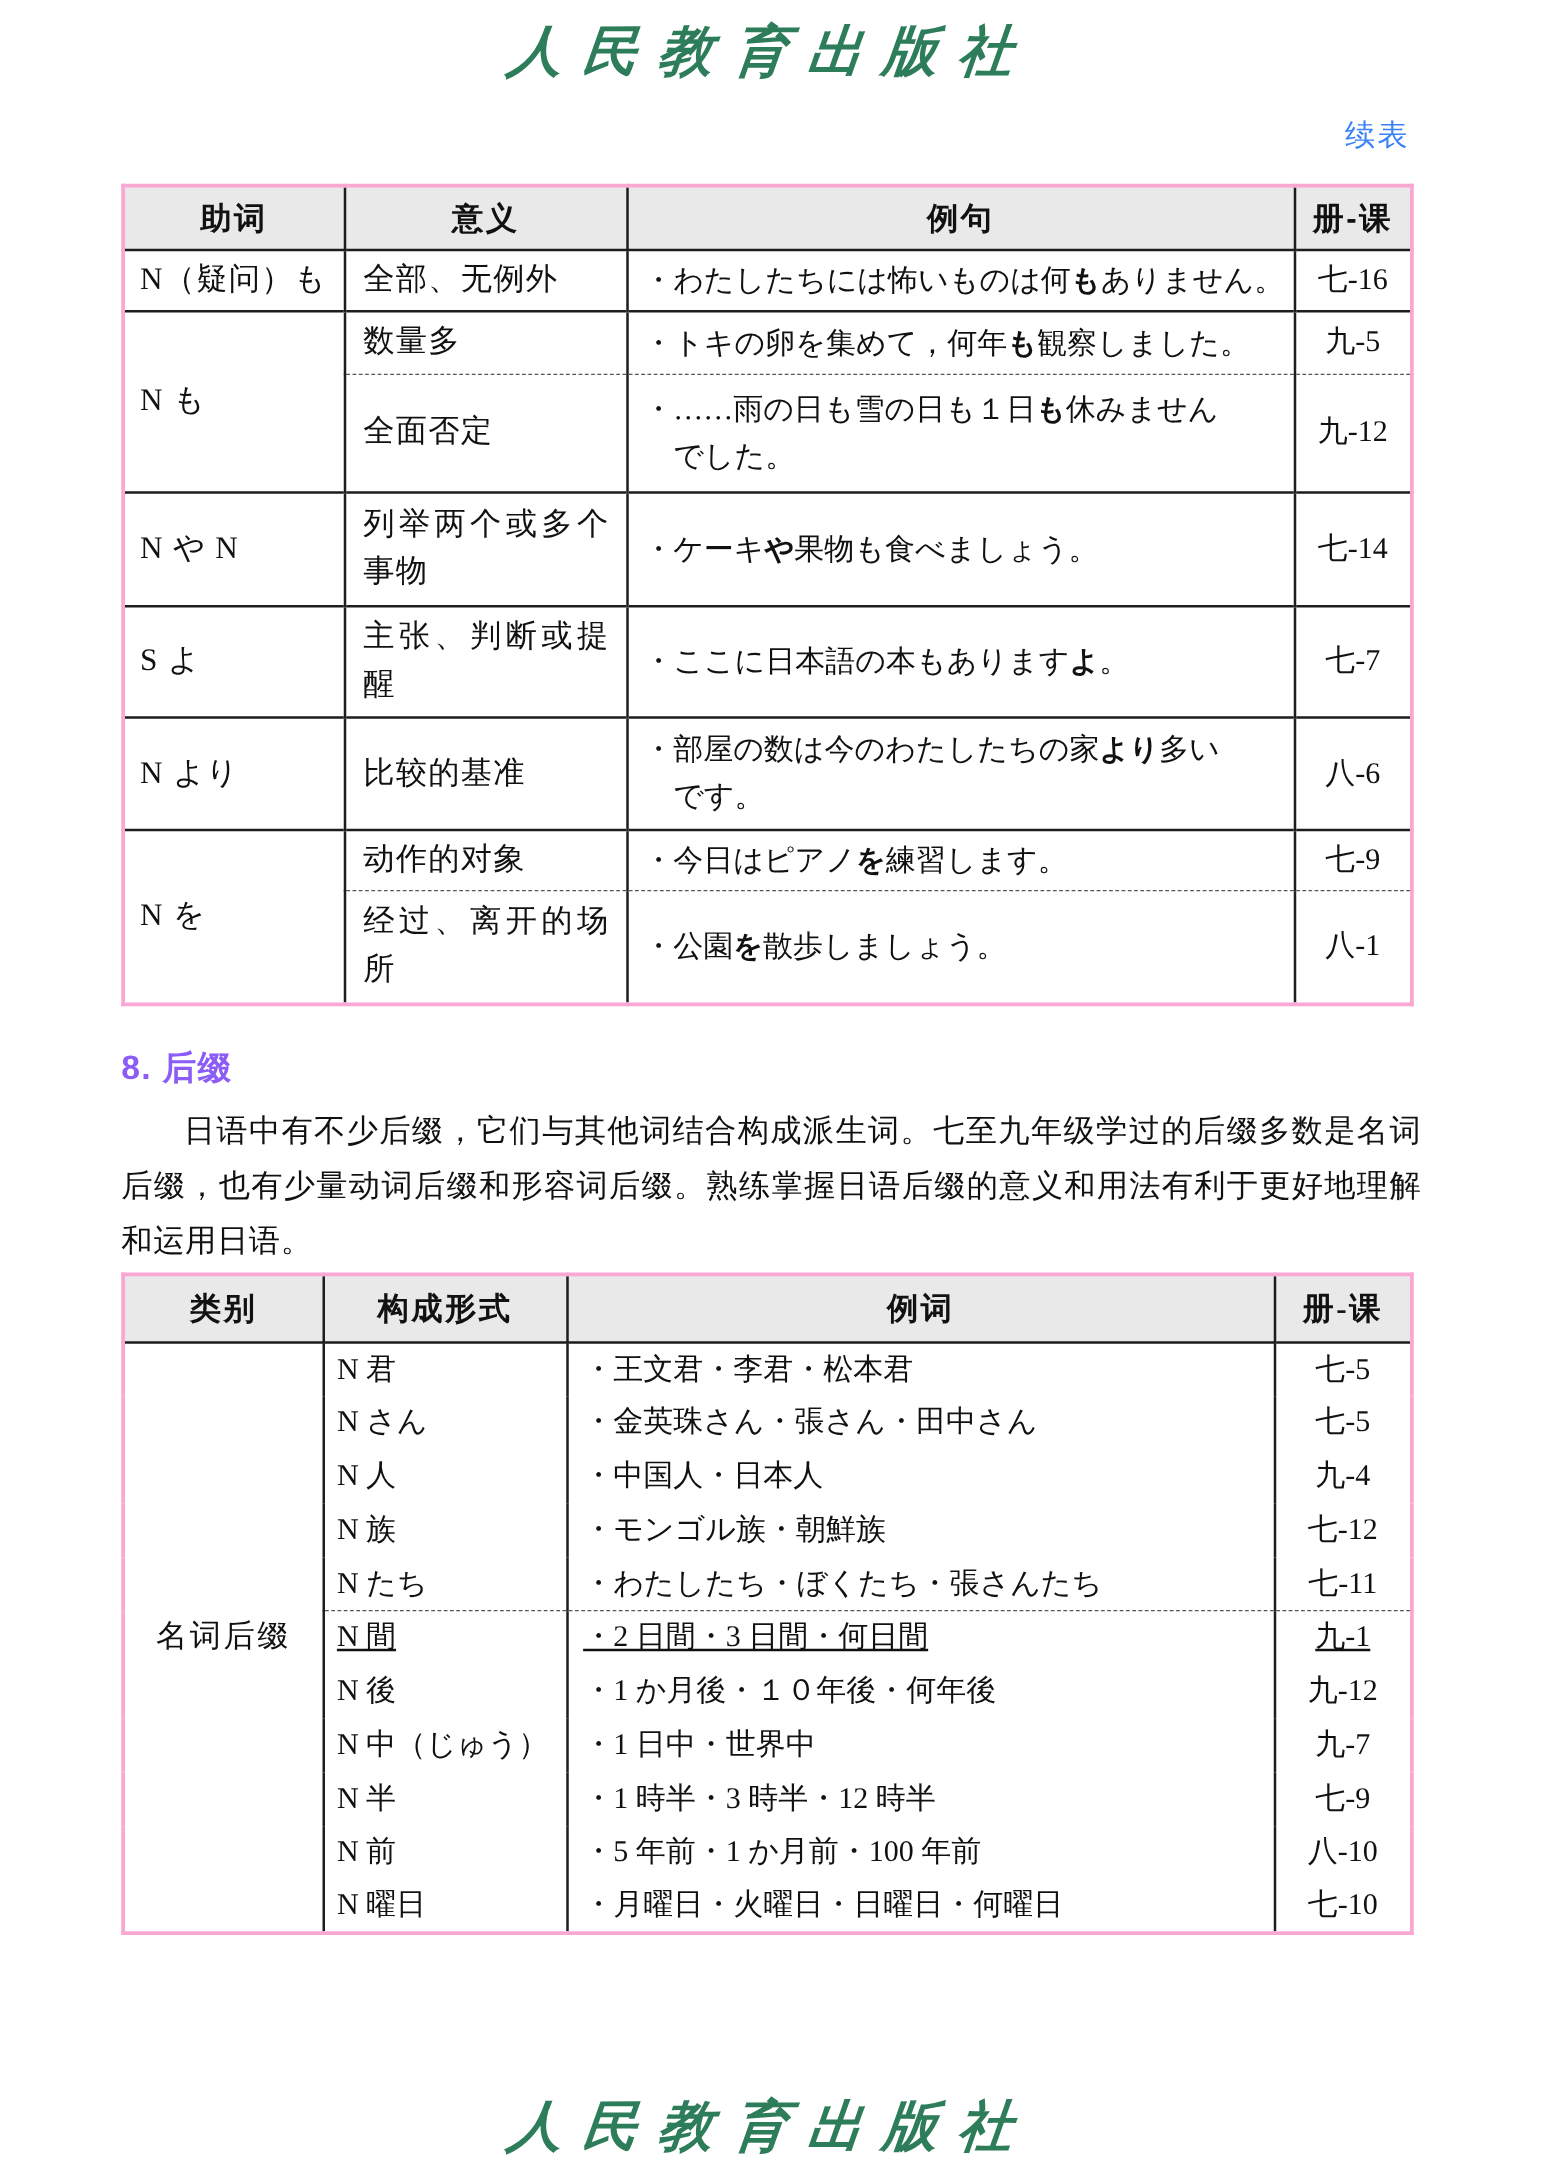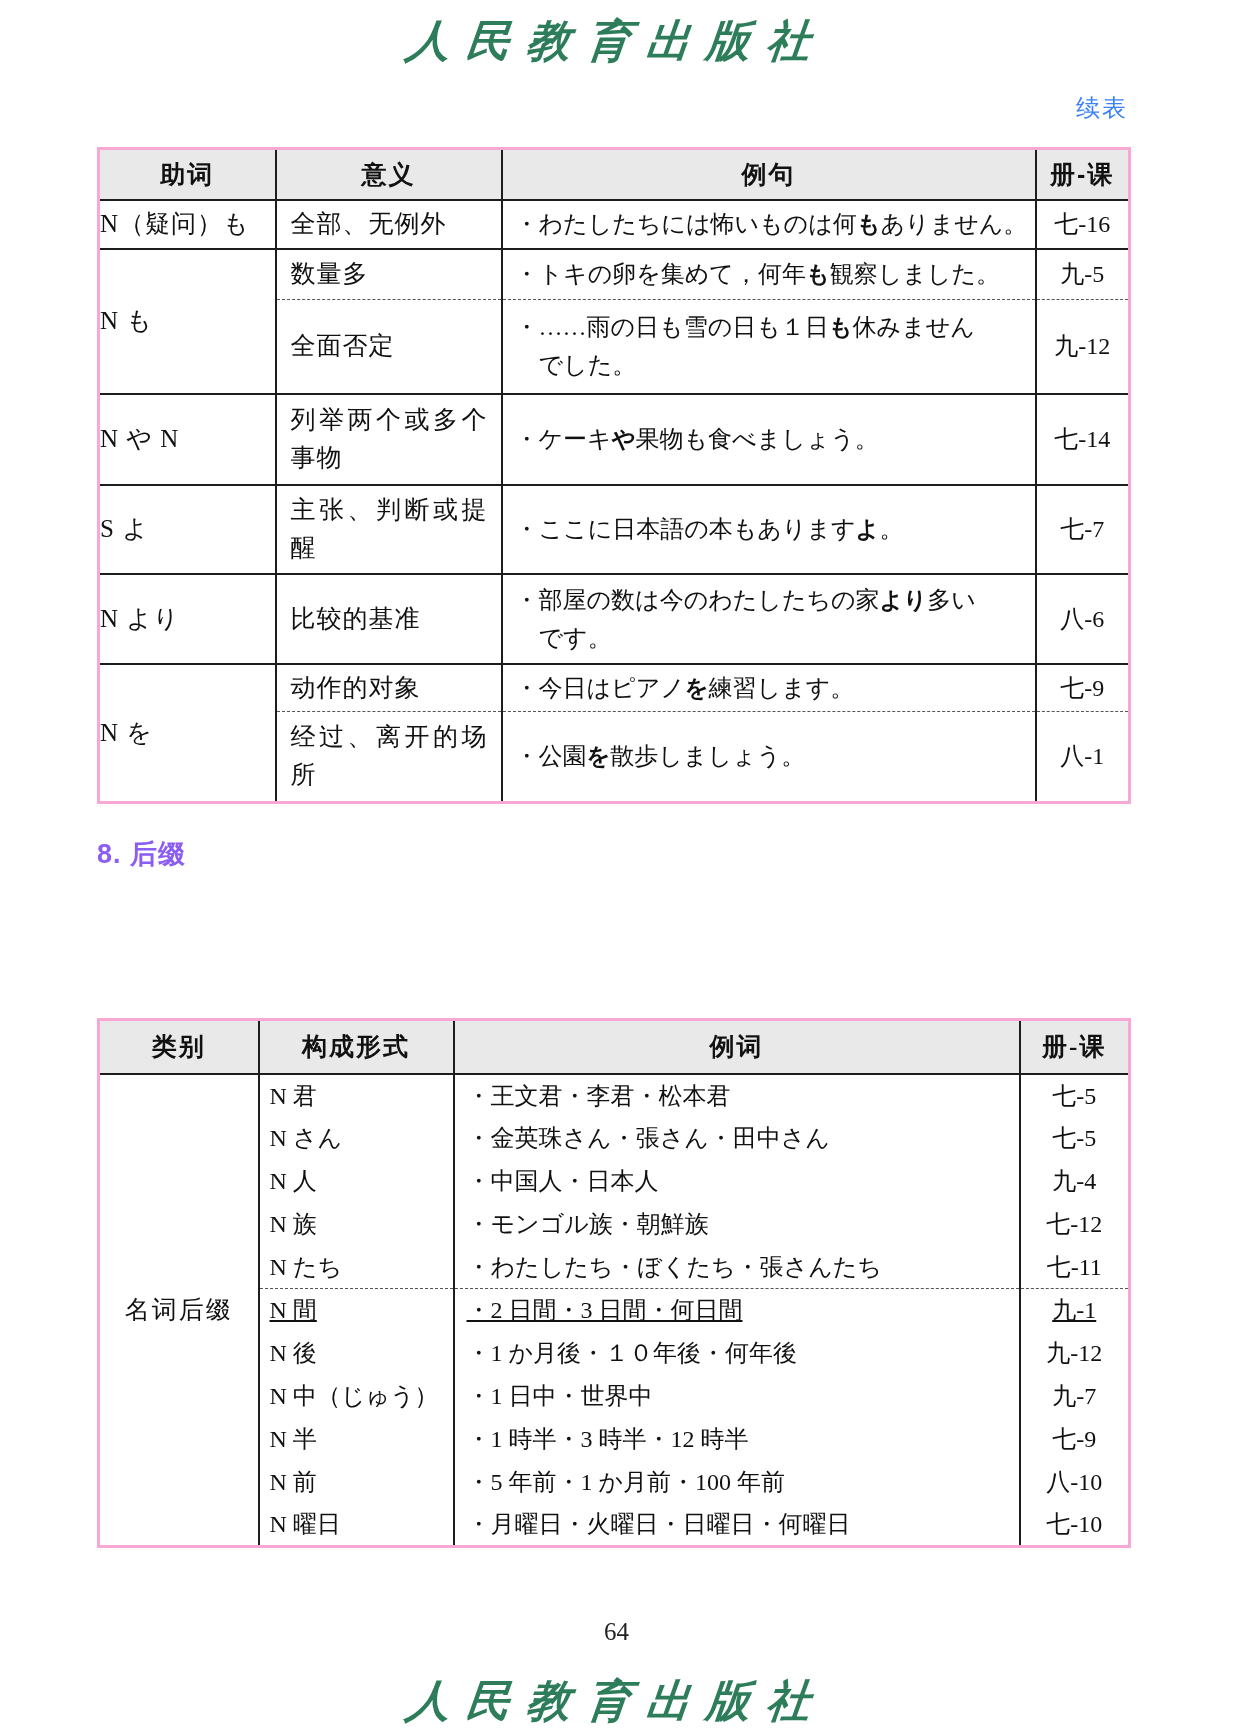--- a/index.html
+++ b/index.html
@@ -72,20 +72,21 @@
     border-left: 2px solid #1d1d1d;
     border-right: 2px solid #1d1d1d;
   }
 
   
   .particle-table tr.group-start td { border-top: 2px solid #1d1d1d; }
   .particle-table tr.subrow td      { border-top: 1.5px dashed #555; }
   .suffix-table  tr.dashed-start td { border-top: 1.5px dashed #555; text-decoration: underline; }
 
   td.particle-cell {
+    padding-left: 12px;
     font-size: 25px;
     letter-spacing: 1px;
   }
   td.meaning-cell {
     padding: 4px 13px 4px 14px;
     font-size: 25px;
     text-align: justify;
     letter-spacing: 1px;
     border-radius: 16px;
   }
@@ -220,20 +221,21 @@
         <tr class="subrow" style="height: 91px;">
           <td class="meaning-cell">经过、离开的场所</td>
           <td class="example-cell"><span>・公園</span><b>を</b><span>散歩しましょう。</span></td>
           <td class="lesson-cell">八-1</td>
         </tr>
       </tbody>
   </table>
 
   <div class="section-heading"><span>8.</span>&nbsp;<span>后缀</span></div>
 
+  <p class="section-paragraph">日语中有不少后缀，它们与其他词结合构成派生词。七至九年级学过的后缀多数是名词后缀，也有少量动词后缀和形容词后缀。熟练掌握日语后缀的意义和用法有利于更好地理解和运用日语。</p>
 
   <table class="tbl suffix-table">
     <colgroup>
       <col style="width:160px">
         <col style="width:195px">
         <col style="width:566px">
         <col style="width:110px">
     </colgroup>
     <thead>
       <tr>
@@ -296,17 +298,16 @@
           <td class="lesson-cell">八-10</td>
         </tr>
         <tr style="height: 43px;">
           <td class="form-cell">N 曜日</td>
           <td class="examples-cell">・月曜日・火曜日・日曜日・何曜日</td>
           <td class="lesson-cell">七-10</td>
         </tr>
       </tbody>
   </table>
 
-  <div class="page-number">64</div>
 
   <div class="logo logo-bottom">人民教育出版社</div>
 
 </div>
 
 </body></html>

